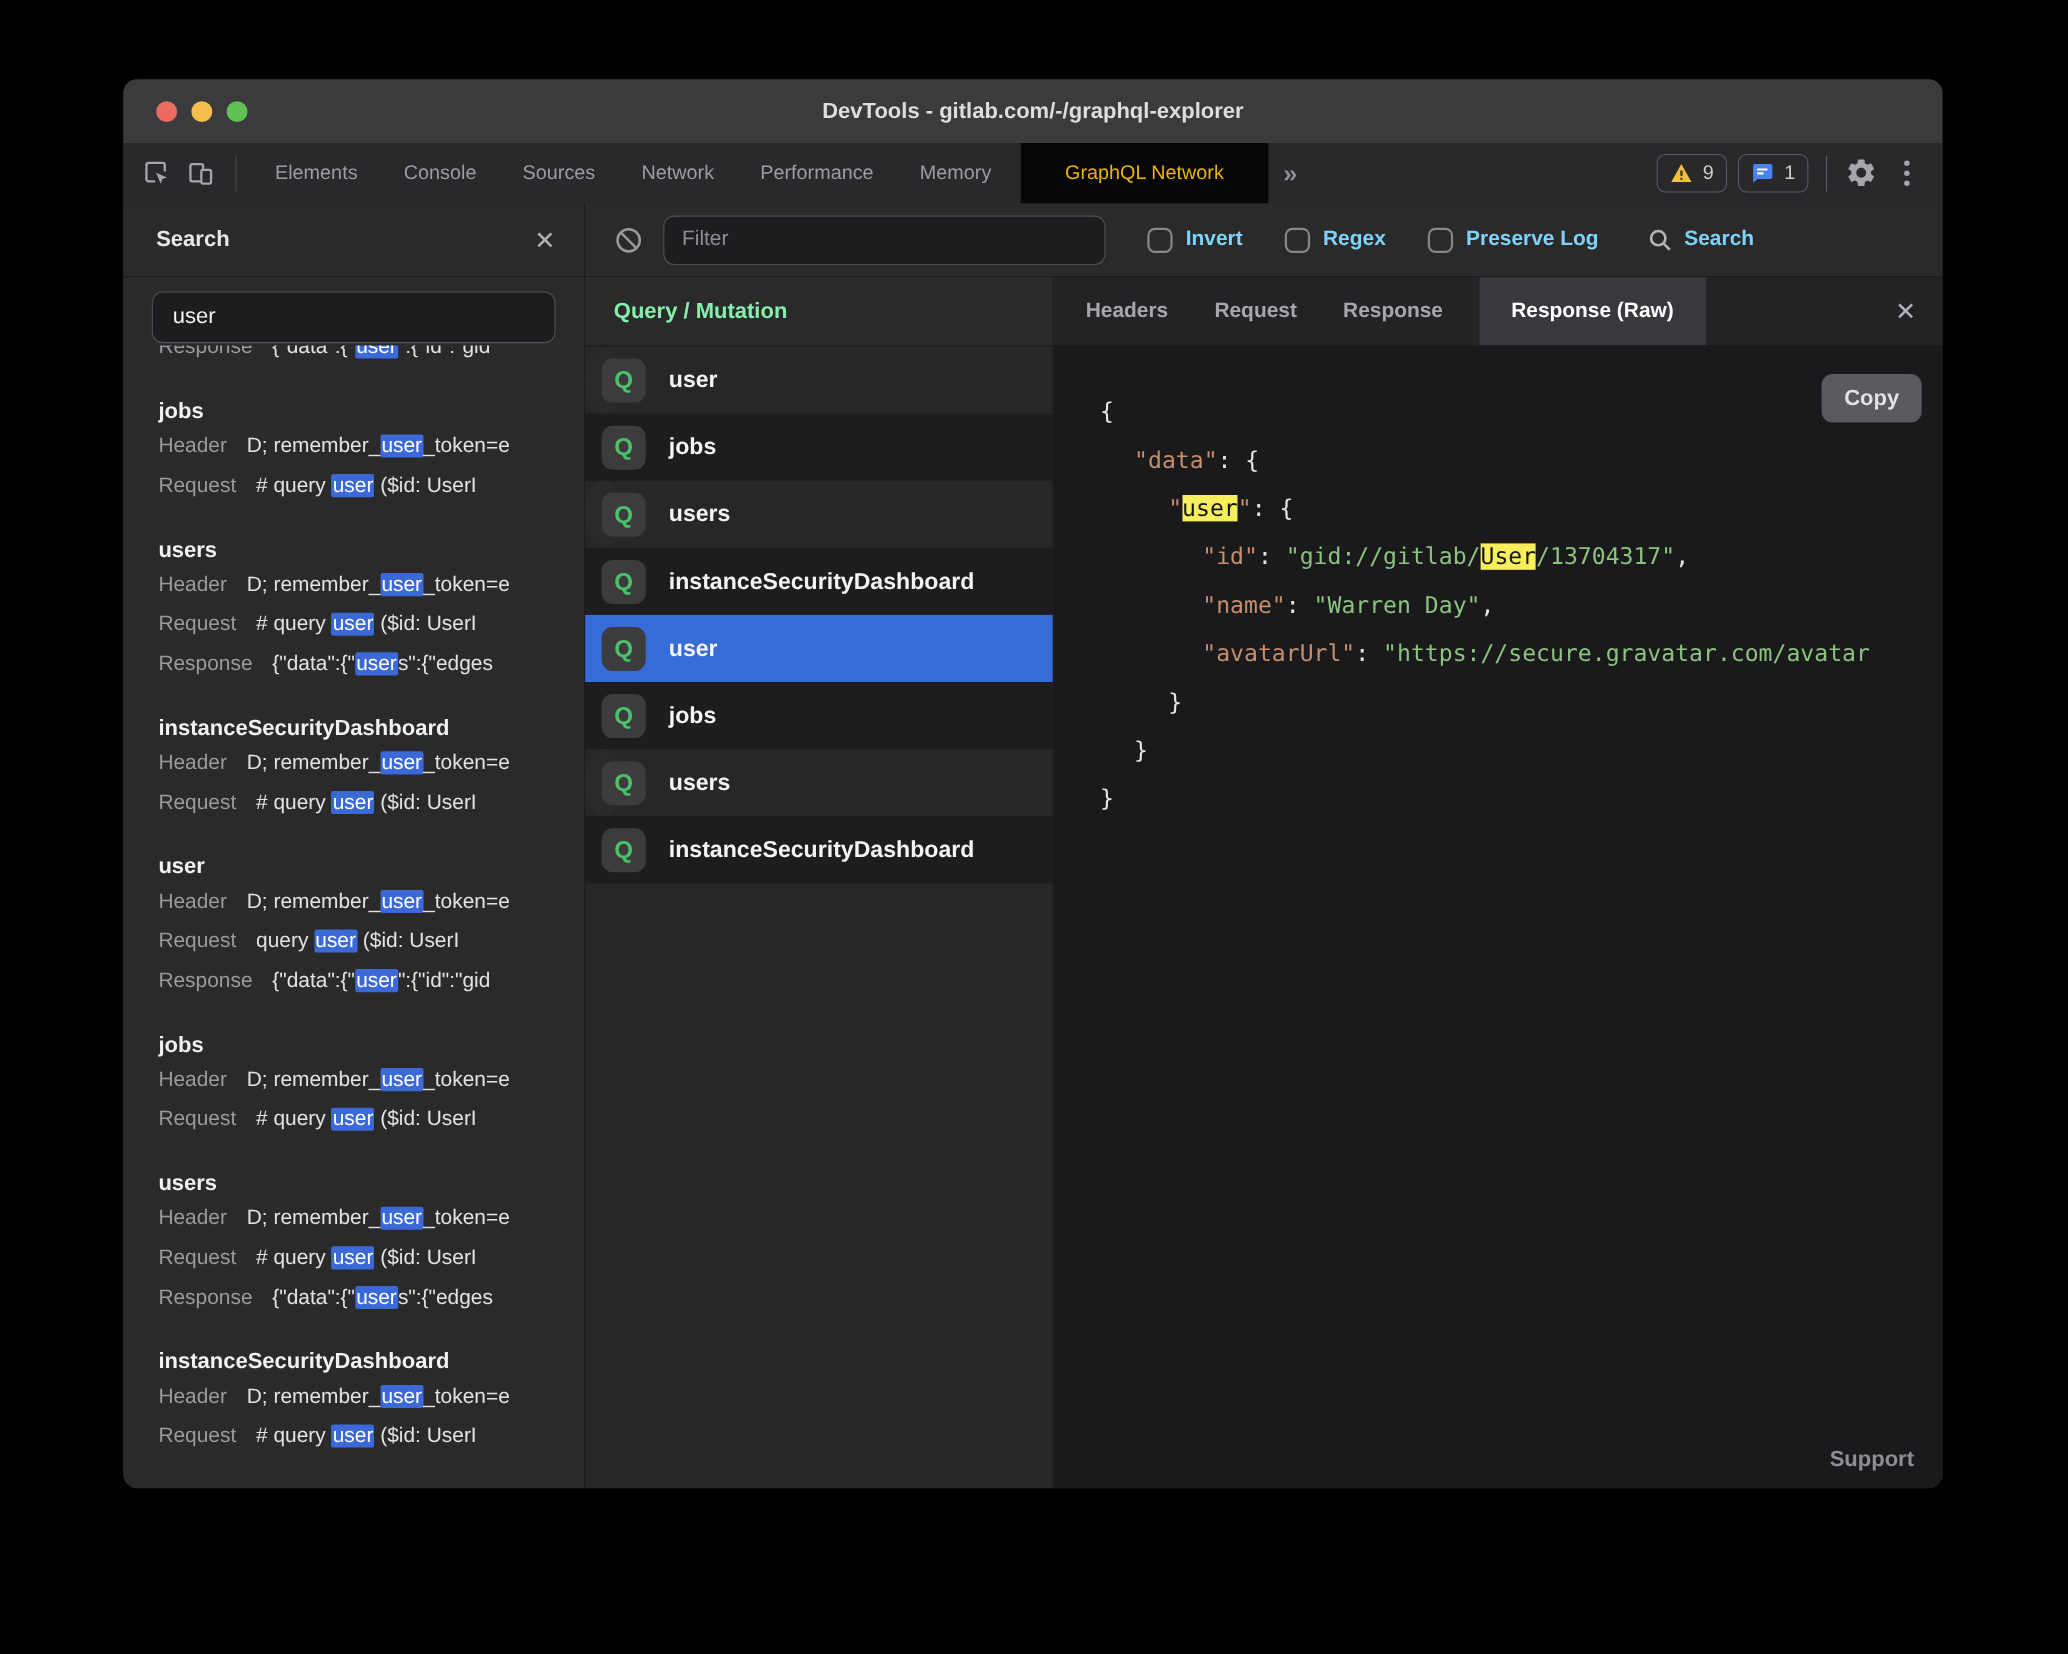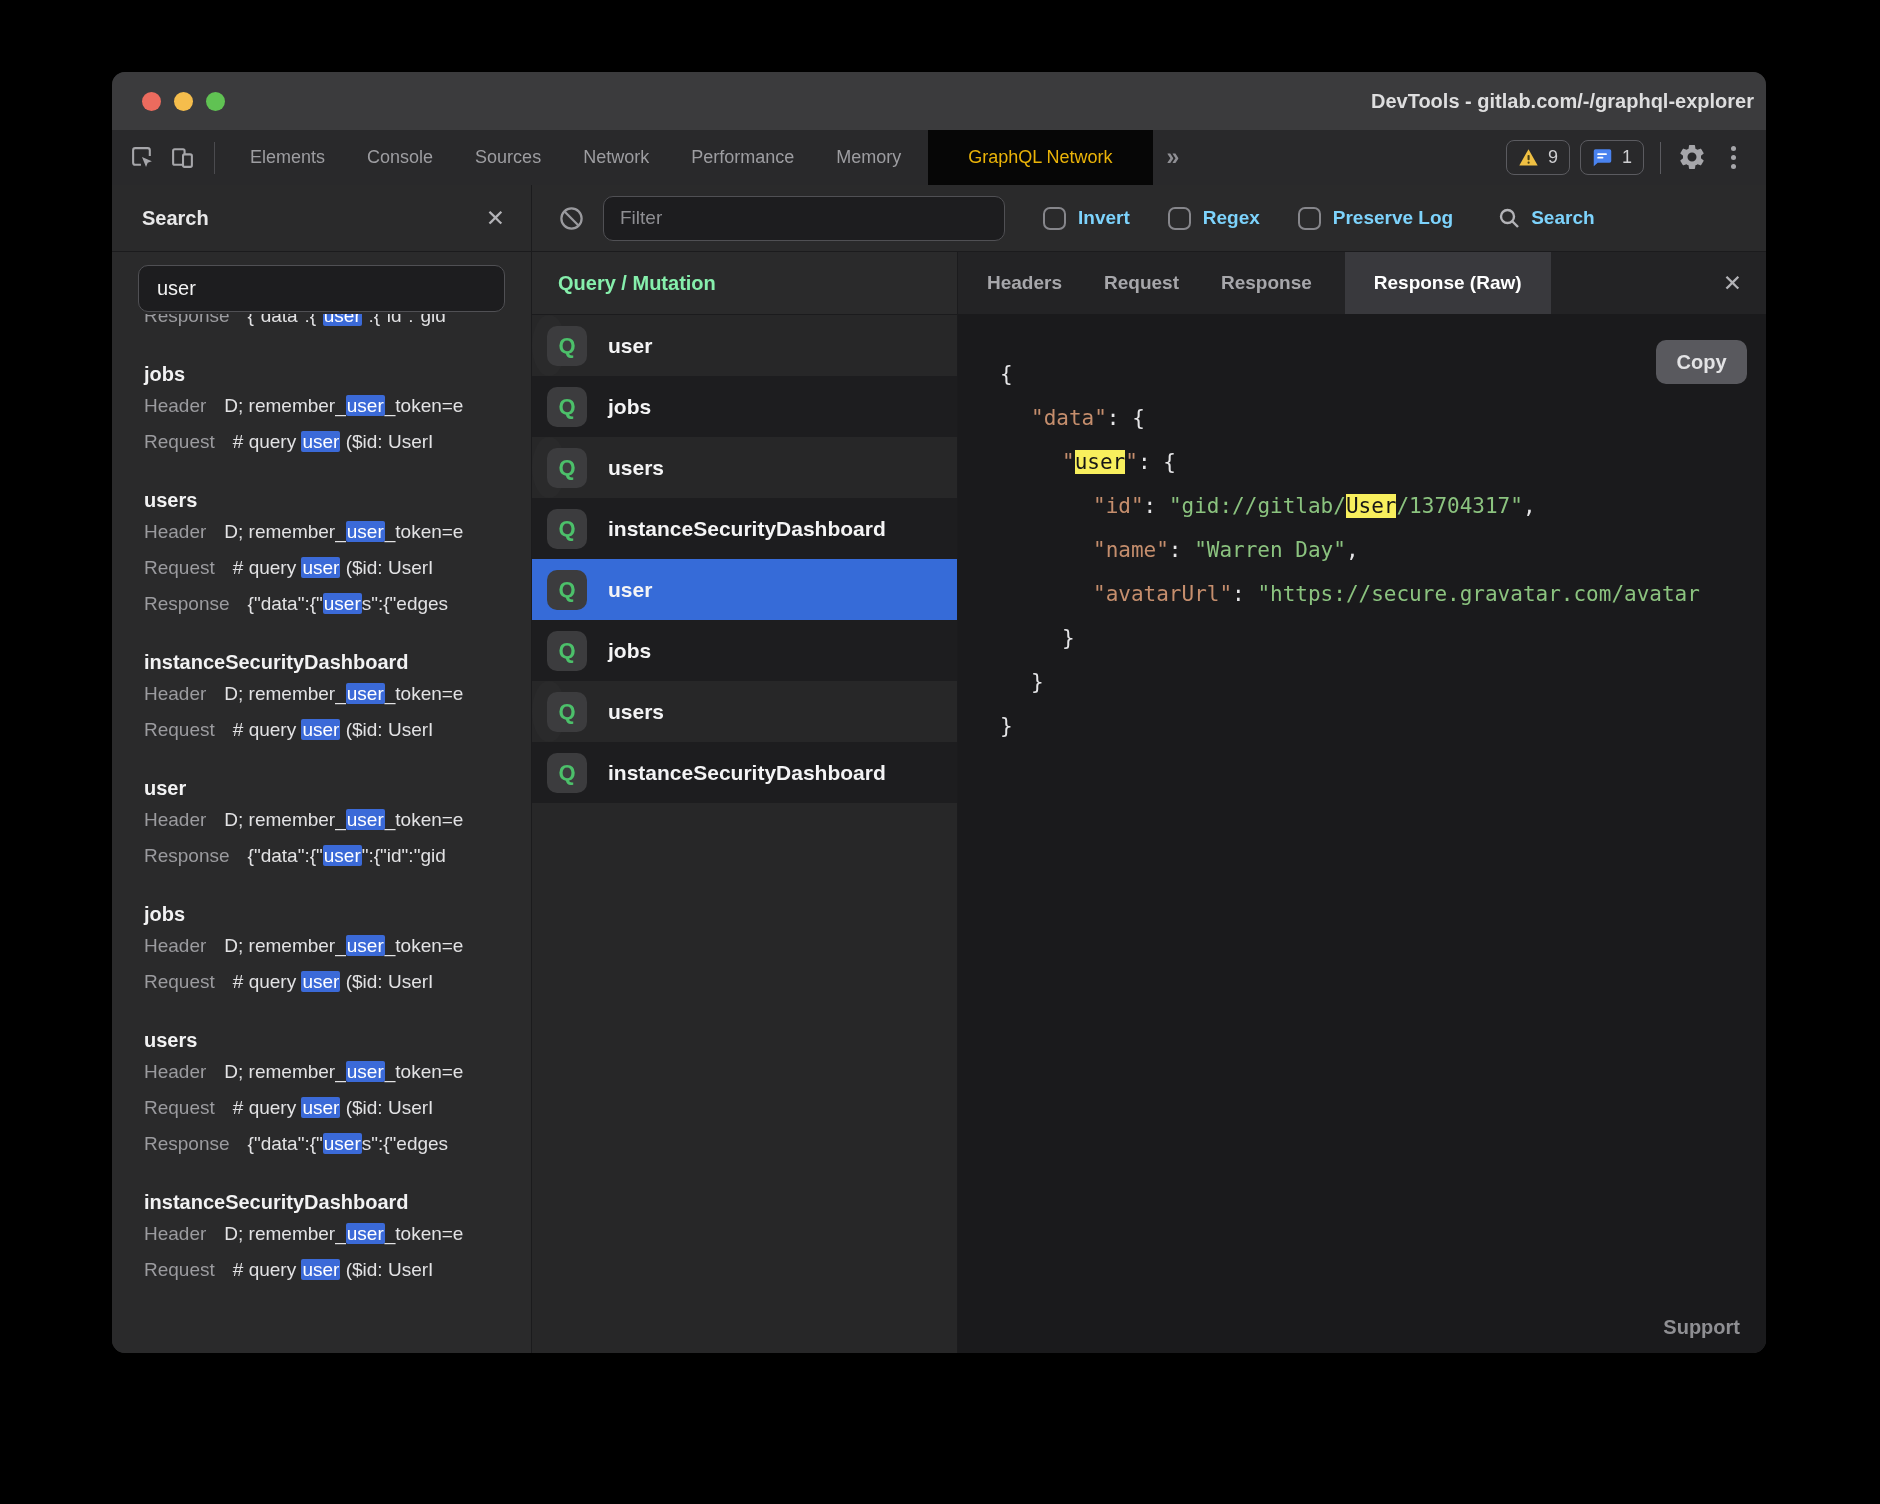--- a/index.html
+++ b/index.html
@@ -4,21 +4,21 @@
 <style>
   html,body{margin:0;padding:0;background:#000;width:1880px;height:1504px;overflow:hidden;
     font-family:"Liberation Sans",sans-serif;-webkit-font-smoothing:antialiased;}
   .window{position:absolute;left:112px;top:72px;width:1654px;height:1281px;background:#2a2a2b;
     border-radius:13px;overflow:hidden;display:flex;flex-direction:column;}
   
   .titlebar{height:58px;background:#3b3b3d;flex:0 0 auto;display:flex;align-items:center;position:relative;}
   .lights{display:flex;gap:13px;margin-left:30px;}
   .light{width:19px;height:19px;border-radius:50%;}
   .light.red{background:#ec6b5e;} .light.yellow{background:#f5bd4c;} .light.green{background:#60c253;}
-  .win-title{position:absolute;left:0;right:12px;text-align:right;color:#dededf;font-size:20px;font-weight:700;}
+  .win-title{position:absolute;left:0;right:0;text-align:center;color:#dededf;font-size:20px;font-weight:700;}
   
   .tabbar{height:55px;background:#29292b;flex:0 0 auto;display:flex;align-items:center;}
   .tb-icon{width:27px;height:27px;flex:0 0 auto;display:flex;align-items:center;justify-content:center;}
   .tb-icon svg{width:25px;height:25px;}
   .icon-inspect{margin-left:17px;}
   .icon-device{margin-left:13px;}
   .tb-sep{width:1px;height:32px;background:#4b4b4f;margin:0 14px 0 18px;}
   #tabs{display:contents;}
   .tab{color:#9d9da1;font-size:18px;height:55px;display:flex;align-items:center;padding:0 21px;font-weight:500;}
   .tab.selected{background:#060606;color:#eab308;padding:0 40px;margin-left:6px;}
@@ -200,20 +200,21 @@
           <div class="res-row"><span class="res-label">Request</span><span class="res-val"># query <span class="hl-blue">user</span> ($id: UserI</span></div>
           <div class="res-title">users</div>
           <div class="res-row"><span class="res-label">Header</span><span class="res-val">D; remember_<span class="hl-blue">user</span>_token=e</span></div>
           <div class="res-row"><span class="res-label">Request</span><span class="res-val"># query <span class="hl-blue">user</span> ($id: UserI</span></div>
           <div class="res-row"><span class="res-label">Response</span><span class="res-val">{"data":{"<span class="hl-blue">user</span>s":{"edges</span></div>
           <div class="res-title">instanceSecurityDashboard</div>
           <div class="res-row"><span class="res-label">Header</span><span class="res-val">D; remember_<span class="hl-blue">user</span>_token=e</span></div>
           <div class="res-row"><span class="res-label">Request</span><span class="res-val"># query <span class="hl-blue">user</span> ($id: UserI</span></div>
           <div class="res-title">user</div>
           <div class="res-row"><span class="res-label">Header</span><span class="res-val">D; remember_<span class="hl-blue">user</span>_token=e</span></div>
+          <div class="res-row"><span class="res-label">Request</span><span class="res-val">query <span class="hl-blue">user</span> ($id: UserI</span></div>
           <div class="res-row"><span class="res-label">Response</span><span class="res-val">{"data":{"<span class="hl-blue">user</span>":{"id":"gid</span></div>
           <div class="res-title">jobs</div>
           <div class="res-row"><span class="res-label">Header</span><span class="res-val">D; remember_<span class="hl-blue">user</span>_token=e</span></div>
           <div class="res-row"><span class="res-label">Request</span><span class="res-val"># query <span class="hl-blue">user</span> ($id: UserI</span></div>
           <div class="res-title">users</div>
           <div class="res-row"><span class="res-label">Header</span><span class="res-val">D; remember_<span class="hl-blue">user</span>_token=e</span></div>
           <div class="res-row"><span class="res-label">Request</span><span class="res-val"># query <span class="hl-blue">user</span> ($id: UserI</span></div>
           <div class="res-row"><span class="res-label">Response</span><span class="res-val">{"data":{"<span class="hl-blue">user</span>s":{"edges</span></div>
           <div class="res-title">instanceSecurityDashboard</div>
           <div class="res-row"><span class="res-label">Header</span><span class="res-val">D; remember_<span class="hl-blue">user</span>_token=e</span></div>

